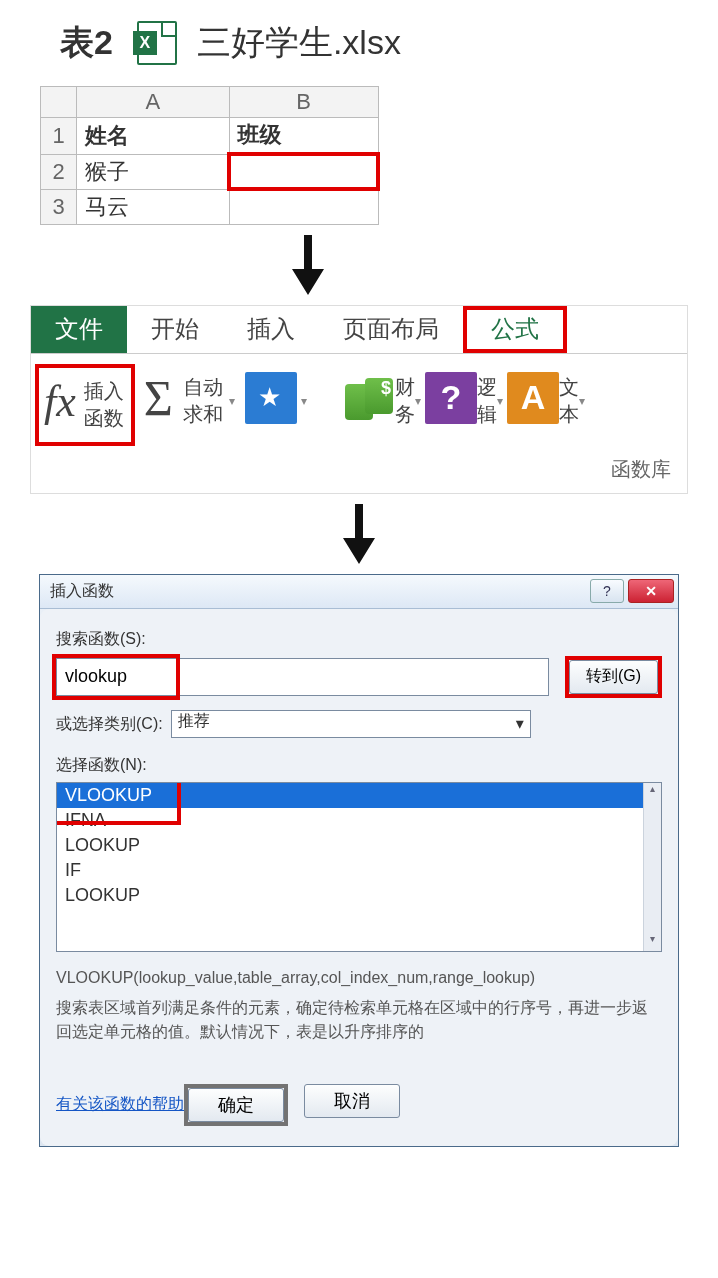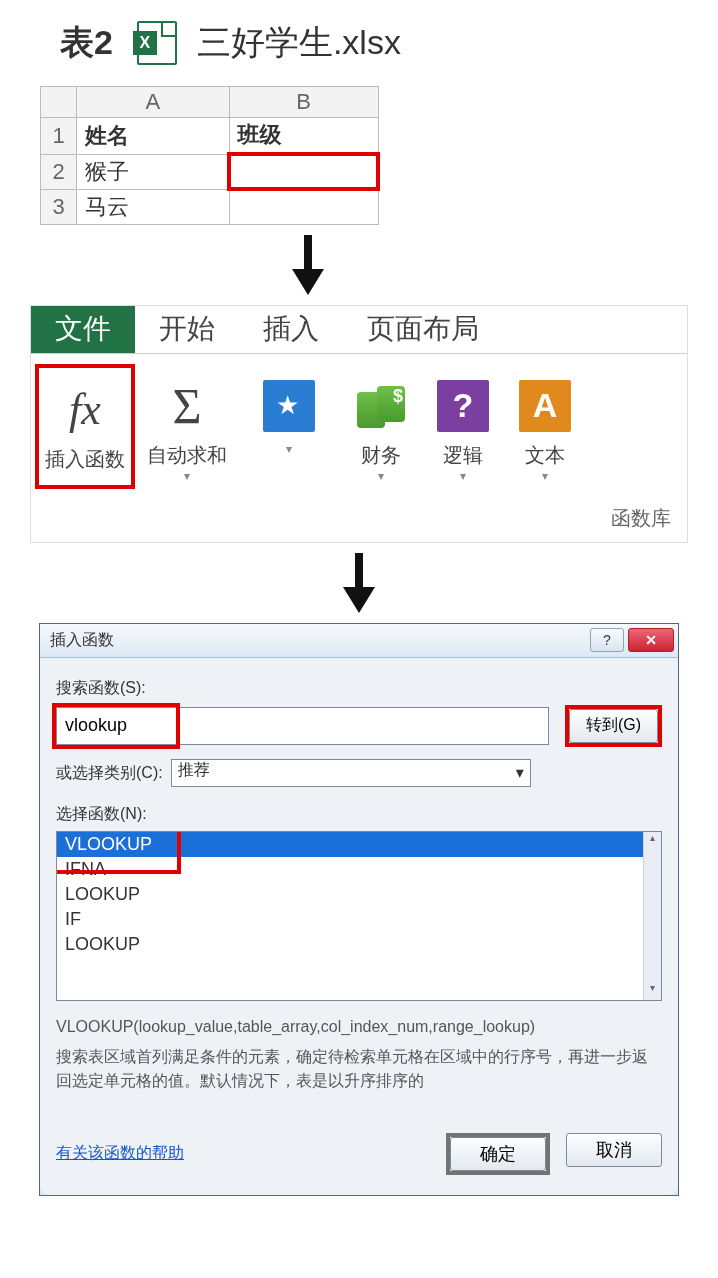--- a/index.html
+++ b/index.html
@@ -20,25 +20,25 @@
   .sheet-view .corner { background: #f3f3f3; }
   .bold { font-weight: bold; }
   .red-border { border: 4px solid #e00000 !important; padding: 0 !important; }
   .red-box-inner { width:100%; height:100%; }
   
   .arrow { display:flex; justify-content:center; margin: 10px 0; }
   .arrow svg { width: 36px; height: 60px; }
   
   .ribbon { border: 1px solid #ddd; margin-top:10px; }
   .ribbon-tabs { display:flex; align-items:stretch; height: 48px; border-bottom: 1px solid #ccc; }
-  .ribbon-tab { padding: 0 24px; font-size: 28px; color: #444; display:flex; align-items:center; }
+  .ribbon-tab { padding: 0 24px; font-size: 24px; color: #444; display:flex; align-items:center; }
   .ribbon-tab.active { background:#217346; color:#fff; }
   .ribbon-tab.red { border: 4px solid #e00000; color:#217346; }
   .ribbon-body { display:flex; padding: 10px 4px 4px 4px; gap: 2px; align-items:flex-start; }
-  .ribbon-btn { display:flex; flex-direction:column; align-items:center; justify-content:flex-end; width: 100px; font-size: 20px; color:#444; text-align:center; padding: 12px 2px; }
+  .ribbon-btn { display:flex; flex-direction:row; align-items:center; justify-content:flex-start; width: 100px; font-size: 20px; color:#444; text-align:center; padding: 4px 2px; }
   .ribbon-btn .big-icon { width: 60px; height: 60px; display:flex; align-items:center; justify-content:center; margin-bottom: 6px; }
   .ribbon-btn .dd { font-size:12px; color:#888; }
   .insert-func { border: 4px solid #e00000; }
   .ribbon-group-label { text-align:right; font-size:20px; color:#666; padding: 6px 16px 10px 0; }
   
   .dialog { width: 640px; margin: 0 auto 20px auto; border: 1px solid #4a6a8a; background: linear-gradient(#eaf0f7,#dde6f0); font-family: "SimSun","Microsoft YaHei",sans-serif; }
   .dlg-title { display:flex; align-items:center; justify-content:space-between; height:34px; padding: 0 0 0 10px; font-size:16px; background: linear-gradient(#f5f9fd,#dde8f5); border-bottom:1px solid #a9bdd4; }
   .dlg-title .btns { display:flex; }
   .dlg-title .btn { width:34px; height:24px; border:1px solid #8aa; border-radius:3px; margin-right:4px; display:flex; align-items:center; justify-content:center; font-size:14px; background:linear-gradient(#f8fbff,#d8e4f0); color:#335; }
   .dlg-title .close { background: linear-gradient(#e67,#c23); color:#fff; border-color:#a22; width:46px; font-weight:bold; }
@@ -53,21 +53,21 @@
   .cat-row { display:flex; align-items:center; gap:8px; margin-bottom:14px; }
   .cat-select { flex:0 0 360px; height:28px; border:1px solid #7a8ba0; background:#fff; font-size:16px; padding:0 6px; position:relative; }
   .cat-select::after { content:"▾"; position:absolute; right:6px; top:3px; color:#333; }
   .listbox { border:1px solid #7a8ba0; background:#fff; height:170px; overflow:hidden; padding:0; position:relative; }
   .listbox .item { font-size:18px; padding:2px 8px; }
   .listbox .selected { background:#1a6fd8; color:#fff; }
   .list-red { position:absolute; left:-4px; top:-4px; width:128px; height:46px; border:4px solid #e00000; pointer-events:none; }
   .listbox .scrollbar { position:absolute; right:0; top:0; width:18px; height:100%; background:#e9edf3; border-left:1px solid #cbd3dd; }
   .listbox .scrollbar .up,.listbox .scrollbar .dn{ height:18px; text-align:center; font-size:10px; color:#667; }
   .desc { font-size:16px; color:#555; margin: 14px 0 40px 0; line-height:1.5; }
-  .dlg-footer { display:flex; align-items:center; justify-content:space-between; padding: 0 0 6px 0; gap: 28px; }
+  .dlg-footer { display:flex; align-items:center; padding: 0 0 6px 0; }
   .help-link { color:#1556c5; text-decoration:underline; font-size:16px; }
   .dlg-footer .r { display:flex; gap:16px; }
   .ok-wrap { border:4px solid #737373; }
   .dlg-btn { width:96px; height:34px; font-size:18px; border:1px solid #7a8ba0; background:linear-gradient(#fdfefe,#e3e9f0); border-radius:3px; }
   .fx-icon { font-style: italic; font-family: "Times New Roman", serif; font-size: 44px; color:#444; }
 
   
   .sum-icon { font-size:50px; font-family:"Times New Roman",serif; color:#444; }
   .blue-box { background:#2b7cd3; width:52px; height:52px; position:relative; border-radius:2px; }
   .star::before { content:"★"; position:absolute; color:#fff; font-size:26px; left:13px; top:10px; }
@@ -125,20 +125,21 @@
         <path d="M14 0 H22 V34 H34 L18 60 L2 34 H14 Z" fill="#111"></path>
       </svg>
   </div>
 
   <div class="ribbon">
     <div class="ribbon-tabs">
       <div class="ribbon-tab active">文件</div>
       <div class="ribbon-tab">开始</div>
       <div class="ribbon-tab">插入</div>
       <div class="ribbon-tab">页面布局</div>
+      <div class="ribbon-tab red">公式</div>
     </div>
     <div class="ribbon-body">
       <div class="ribbon-btn insert-func">
         <div class="big-icon">
             <span class="fx-icon">fx</span>
           </div>
         <div>插入函数</div>
       </div>
       <div class="ribbon-btn">
         <div class="big-icon">

